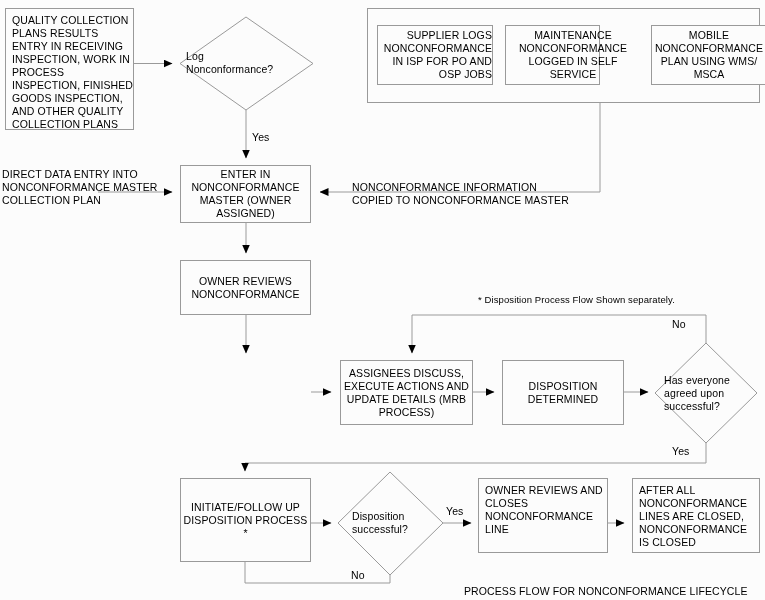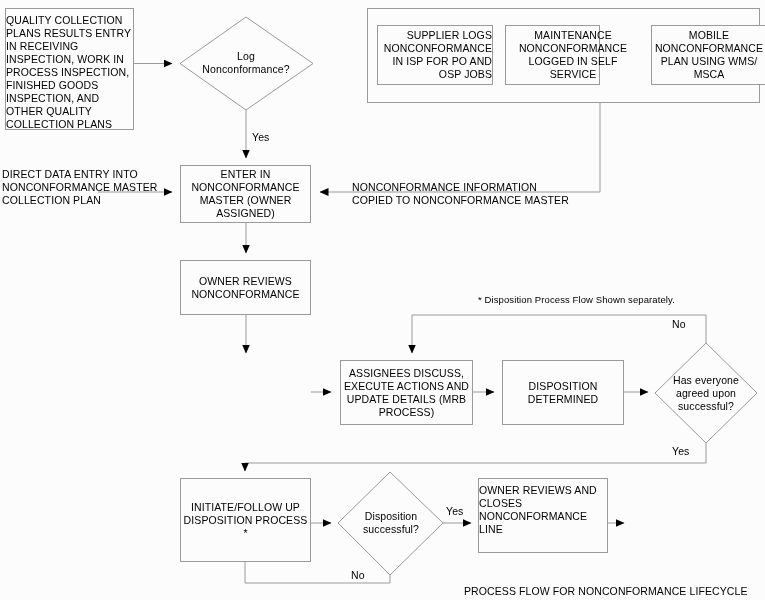--- a/index.html
+++ b/index.html
@@ -32,20 +32,21 @@
     justify-content: center;
     text-align: center;
     color: #000000;
     font-size: 10.5px;
     line-height: 13px;
     letter-spacing: 0.1px;
   }
   .node.leftal {
     justify-content: flex-start;
     text-align: left;
+    padding-left: 6px;
   }
   .node.topal {
     align-items: flex-start;
     padding-top: 5px;
   }
   .plaintext {
     position: absolute;
     color: #000000;
     font-size: 10.5px;
     line-height: 13px;
@@ -57,21 +58,21 @@
     position: absolute;
     box-sizing: border-box;
     border: 1px solid #9a9a9a;
     background: transparent;
   }
   .diamond-label {
     position: absolute;
     color: #000000;
     font-size: 10.5px;
     line-height: 13px;
-    text-align: center;
+    text-align: left;
     letter-spacing: 0.1px;
   }
   .edge-label {
     position: absolute;
     color: #000000;
     font-size: 10.5px;
     line-height: 12px;
     letter-spacing: 0.1px;
     white-space: nowrap;
   }
@@ -226,18 +227,21 @@
     <span>Yes</span>
   </div>
   <div class="edge-label" style="left:351px; top:569px;">
     <span>No</span>
   </div>
 
   <div class="node leftal topal" style="left:478px; top:478px; width:130px; height:75px;">
     <span>OWNER REVIEWS AND CLOSES NONCONFORMANCE LINE</span>
   </div>
 
+  <div class="node leftal topal" style="left:632px; top:478px; width:128px; height:75px;">
+    <span>AFTER ALL NONCONFORMANCE LINES ARE CLOSED, NONCONFORMANCE IS CLOSED</span>
+  </div>
 
   <div class="caption" style="left:464px; top:585px;">
     <span>PROCESS FLOW FOR NONCONFORMANCE LIFECYCLE</span>
   </div>
 
 </div>
 
 </body></html>

